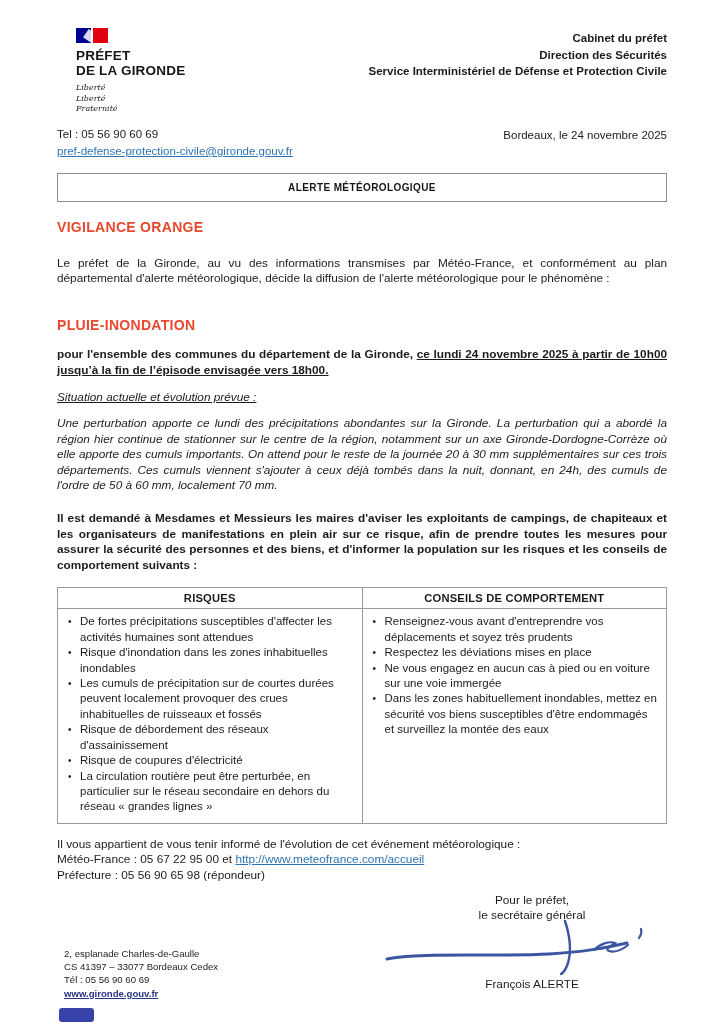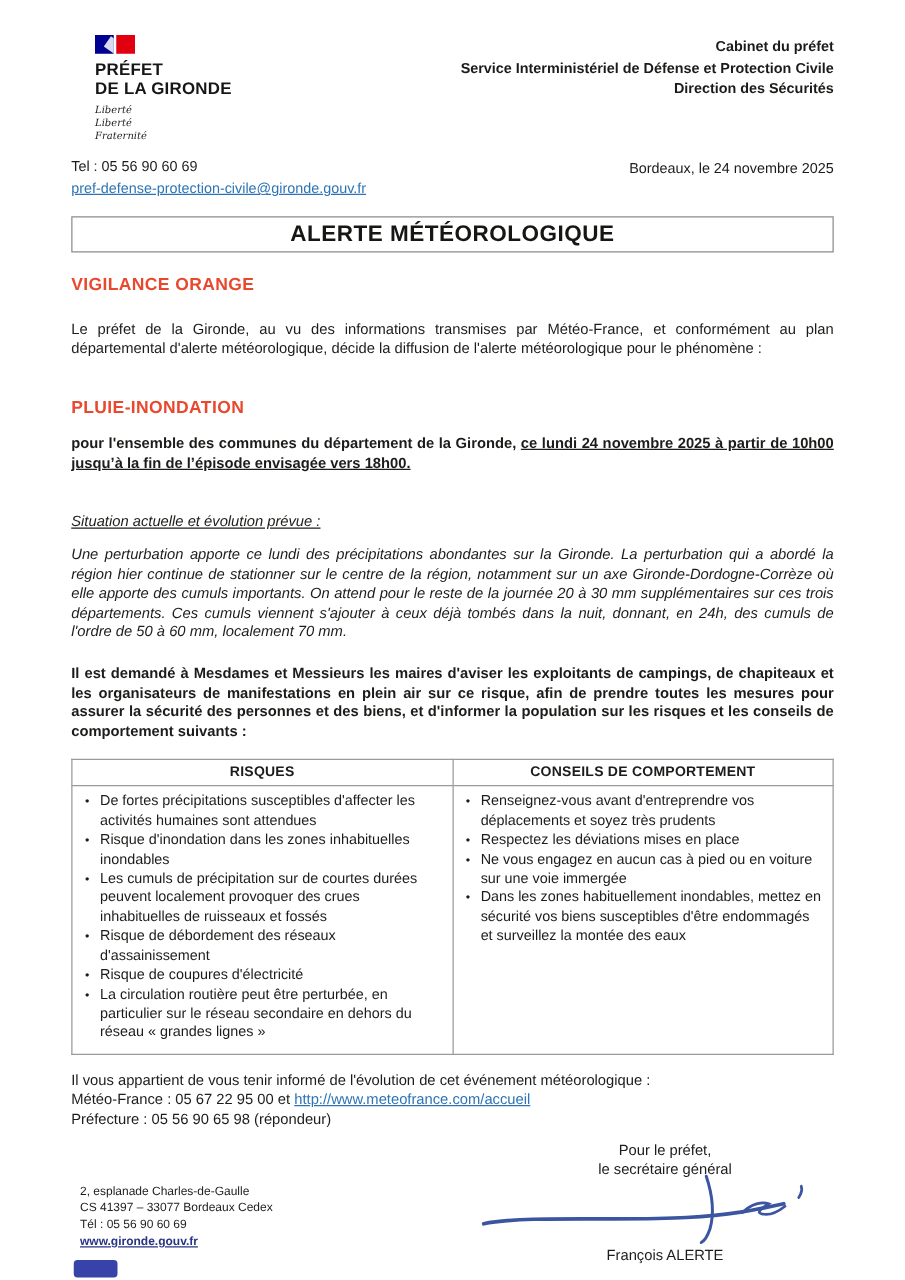--- a/index.html
+++ b/index.html
@@ -26,32 +26,32 @@
   .motto{font-family:"DejaVu Serif", serif;font-style:italic;font-size:8px;line-height:1.3;color:#222;margin-top:5px;margin-left:14px;}
   .header-right{text-align:right;font-weight:bold;font-size:11.5px;line-height:1.45;color:#1b1b19;padding-top:2px;}
 
   
   .contact-row{display:flex;justify-content:space-between;align-items:flex-start;margin-top:12px;font-size:11.5px;line-height:1.45;}
   .contact-left a{color:#2e74b5;text-decoration:underline;}
   .dateline{font-size:11.5px;padding-top:1px;}
 
   
   .alert-box{margin-top:13px;border:1px solid #8c8c8c;height:27px;display:flex;align-items:center;justify-content:center;}
-  .alert-box span{font-weight:bold;font-size:18px;letter-spacing:.4px;color:#161614;}
+  .alert-box span{font-weight:bold;font-size:10px;letter-spacing:.4px;color:#161614;}
   .vigilance{margin-top:17px;text-align:left;font-weight:bold;font-size:14px;letter-spacing:.3px;color:#e8492e;}
   .phenomene{margin-top:30px;text-align:left;font-weight:bold;font-size:14px;letter-spacing:.3px;color:#e8492e;}
 
   
   p{margin:0;}
   .para{font-size:11.8px;line-height:15.6px;text-align:justify;}
   .mt14{margin-top:14px;} .mt12{margin-top:12px;} .mt17{margin-top:17px;} .mt21{margin-top:21px;}
   .bold{font-weight:bold;}
   .u{text-decoration:underline;}
   .italic{font-style:italic;}
-  .sit-head{font-size:11.8px;font-style:italic;text-decoration:underline;margin-top:32px;}
+  .sit-head{font-size:11.8px;font-style:italic;text-decoration:underline;margin-top:12px;}
 
   
   table.risk{border-collapse:collapse;width:100%;margin-top:14px;}
   table.risk th, table.risk td{border:1px solid #9a9a9a;}
   table.risk th{font-size:11.2px;font-weight:bold;padding:4px 2px;letter-spacing:.2px;}
   table.risk td{vertical-align:top;font-size:11.5px;line-height:15.4px;padding:5px 8px 8px 8px;width:50%;}
   ul.blist{list-style:none;margin:0;padding:0;}
   ul.blist li{position:relative;padding-left:14px;}
   ul.blist li::before{content:"•";position:absolute;left:2px;top:0;font-size:10px;}
 
@@ -86,22 +86,22 @@
           <div>DE LA GIRONDE</div>
         </div>
         <div class="motto">
           <div>Liberté</div>
           <div>Liberté</div>
           <div>Fraternité</div>
         </div>
       </div>
       <div class="header-right">
         <div>Cabinet du préfet</div>
+        <div>Direction des Sécurités</div>
         <div>Service Interministériel de Défense et Protection Civile</div>
-        <div>Direction des Sécurités</div>
       </div>
     </div>
 
     <div class="contact-row">
       <div class="contact-left">
         <div>Tel : 05 56 90 60 69</div>
         <div><a href="#">pref-defense-protection-civile@gironde.gouv.fr</a></div>
       </div>
       <div class="dateline">Bordeaux, le 24 novembre 2025</div>
     </div>

